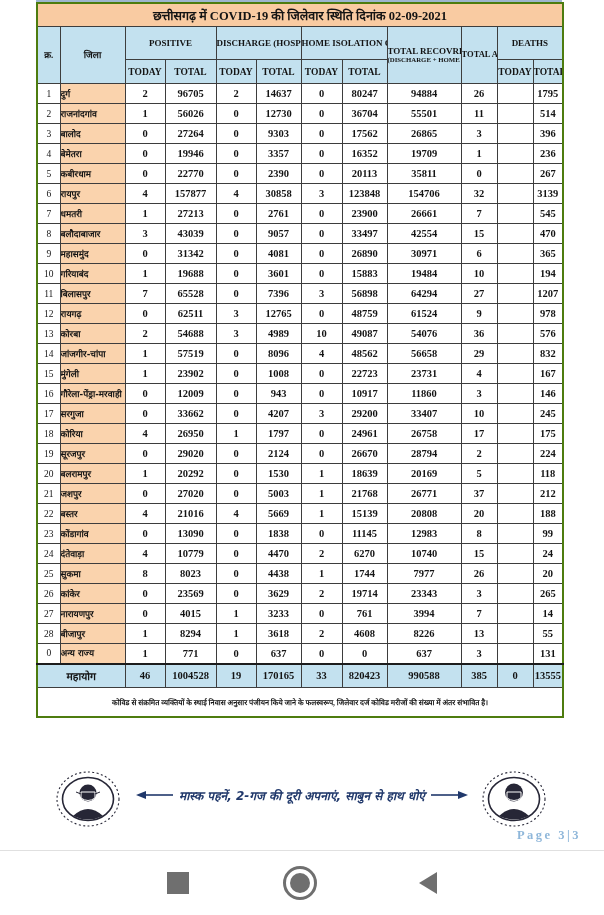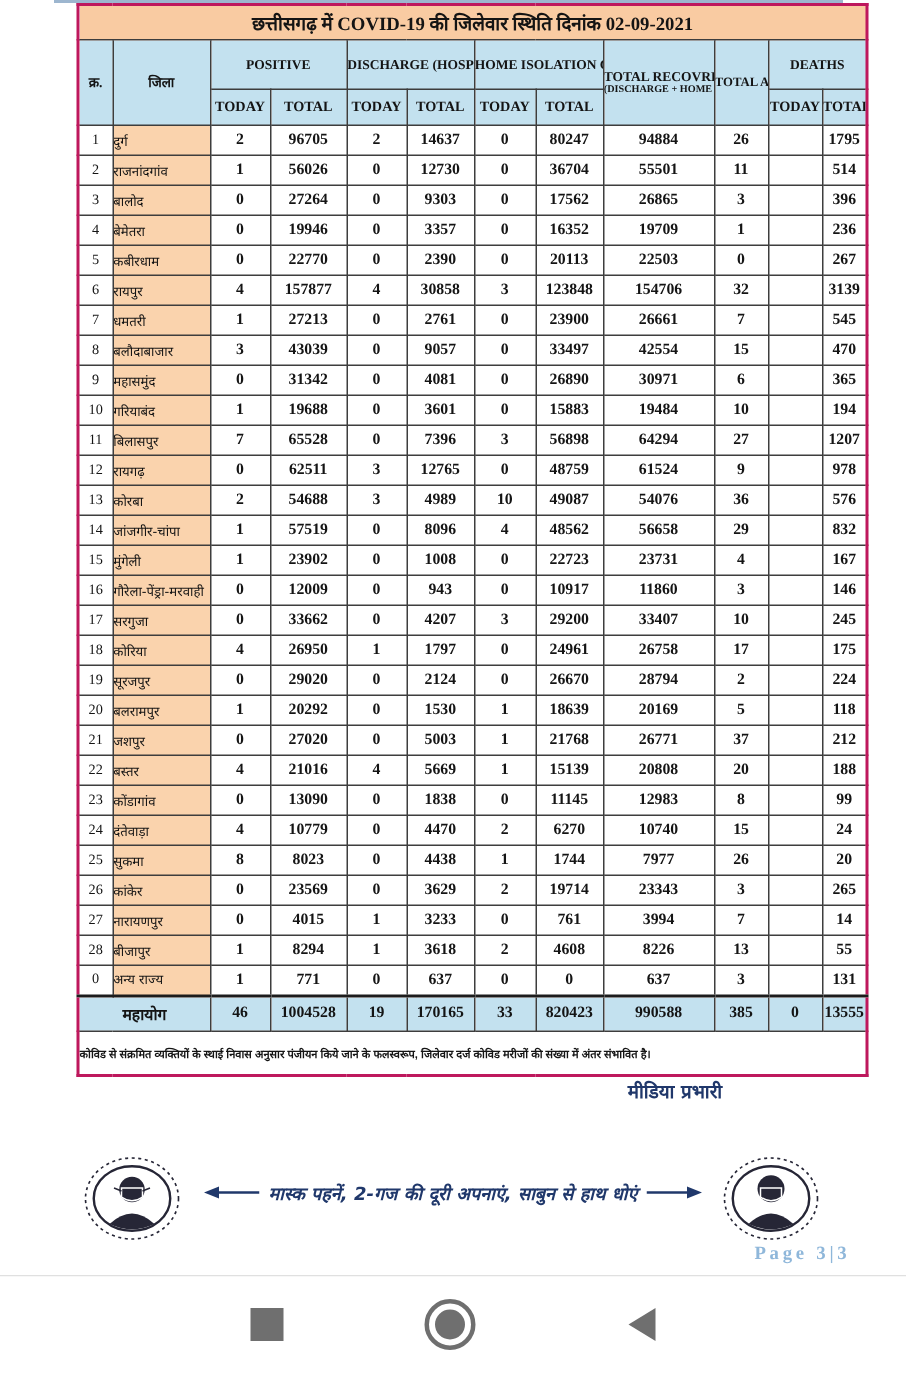--- a/index.html
+++ b/index.html
@@ -4,23 +4,23 @@
 <style>
   html,body{margin:0;padding:0;}
   body{
     width:604px;height:915px;position:relative;overflow:hidden;
     background:#ffffff;
     font-family:"Liberation Serif","DejaVu Sans",serif;
   }
   .topline{position:absolute;left:36px;top:0;width:526px;height:2px;background:#9db6cf;}
   
   table.covid{
-    position:absolute;left:51px;top:2px;width:526px;
+    position:absolute;left:36px;top:2px;width:526px;
     border-collapse:collapse;table-layout:fixed;
-    border:2px solid #be185d;
+    border:2px solid #4d7c0f;
   }
   table.covid td{
     border:1px solid var(--grid);
     padding:0;overflow:hidden;white-space:nowrap;vertical-align:middle;
     color:#141414;
   }
   .title-cell{
     height:22px;background:var(--peach);
     font-size:12.5px;font-weight:bold;text-align:center;
   }
@@ -32,53 +32,53 @@
   .gh.small2{font-size:8.5px;}
   .row-group{height:33px;}
   .row-sub{height:24px;margin-left:48px;}
   .sub{background:var(--header-blue);font-size:9.5px;font-weight:bold;text-align:center;}
   .rec2{display:block;font-size:6.8px;font-weight:bold;line-height:1.1;}
   tr.data-row{height:20px;}
   td.sn{font-size:9.5px;text-align:center;}
   td.district{
     background:var(--peach-light);
     font-family:"DejaVu Sans",sans-serif;
-    font-size:8.8px;font-weight:normal;text-align:left;padding-left:3px;
+    font-size:8.8px;font-weight:bold;text-align:left;padding-left:3px;
   }
   td.num{font-size:10.5px;font-weight:bold;text-align:center;}
   tr.total-row td{
     background:var(--header-blue);height:22px;
     border-top:2px solid #1c1c1c;
     font-size:10.5px;font-weight:bold;text-align:center;
   }
   td.total-label{font-family:Liberation Serif, serif;font-size:11px;}
   td.note-cell{
     height:28px;border-top:2px solid #1c1c1c;
-    font-family:Liberation Sans, sans-serif;
-    font-size:7.4px;font-weight:bold;text-align:left;color:#222;
+    font-family:Liberation Serif, serif;
+    font-size:7.4px;font-weight:bold;text-align:center;color:#222;
   }
   
   .signature{
     position:absolute;top:720px;left:330px;width:240px;
     text-align:center;color:var(--navy);
     font-family:"DejaVu Sans",sans-serif;font-weight:bold;
     font-size:12.5px;line-height:1.35;
   }
   .signature .sub-line{font-size:11px;}
   .badge{position:absolute;width:66px;height:58px;}
   .badge.left{left:55px;top:770px;}
   .badge.right{left:481px;top:770px;}
   .banner-line{
     position:absolute;top:785px;left:124px;width:356px;height:20px;
     display:flex;align-items:center;justify-content:center;gap:6px;
     color:var(--navy);font-family:"DejaVu Sans",sans-serif;
     font-weight:bold;font-size:12px;white-space:nowrap;font-style:italic;
   }
   .page-label{
-    position:absolute;top:828px;left:450px;width:117px;
+    position:absolute;top:828px;left:464px;width:117px;
     text-align:right;color:var(--page-blue);
     font-size:12.5px;font-weight:bold;letter-spacing:2.5px;
   }
   .hairline{position:absolute;top:850px;left:0;width:604px;height:1px;background:#e0e0e0;}
   
   .navbar{position:absolute;top:851px;left:0;width:604px;height:64px;background:#ffffff;}
   .nav-square{position:absolute;left:167px;top:21px;width:22px;height:22px;background:var(--nav-gray);}
   .nav-home{position:absolute;left:283px;top:15px;width:28px;height:28px;
     border:3px solid var(--nav-gray);border-radius:50%;display:flex;align-items:center;justify-content:center;}
   .nav-home-dot{width:20px;height:20px;border-radius:50%;background:var(--nav-gray);}
@@ -194,21 +194,21 @@
       </tr>
       <tr class="data-row">
         <td class="sn">5</td>
         <td class="district">कबीरधाम</td>
         <td class="num">0</td>
         <td class="num">22770</td>
         <td class="num">0</td>
         <td class="num">2390</td>
         <td class="num">0</td>
         <td class="num">20113</td>
-        <td class="num">22503</td>
+        <td class="num">35811</td>
         <td class="num">0</td>
         <td class="num"></td>
         <td class="num">267</td>
       </tr>
       <tr class="data-row">
         <td class="sn">6</td>
         <td class="district">रायपुर</td>
         <td class="num">4</td>
         <td class="num">157877</td>
         <td class="num">4</td>
@@ -557,21 +557,20 @@
         <td>0</td>
         <td>13555</td>
       </tr>
     <tr>
       <td class="note-cell" colspan="12">कोविड से संक्रमित व्यक्तियों के स्थाई निवास अनुसार पंजीयन किये जाने के फलस्वरूप, जिलेवार दर्ज कोविड मरीजों की संख्या में अंतर संभावित है।</td>
     </tr>
   </tbody>
 </table>
 
 <div class="signature">
-  <div>मीडिया प्रभारी</div>
 </div>
 
 <div class="badge left">
   <svg width="66" height="58" viewBox="0 0 66 58">
     <ellipse cx="33" cy="29" rx="31" ry="27" fill="none" stroke="#262636" stroke-width="1.1" stroke-dasharray="2 2.4"></ellipse>
     <ellipse cx="33" cy="29" rx="25.5" ry="21.5" fill="none" stroke="#262636" stroke-width="1.6"></ellipse>
     <circle cx="33" cy="23" r="8.5" fill="#262636"></circle>
     <path d="M18 46 Q33 32 48 46 Q33 53 18 46 Z" fill="#262636"></path>
     <path d="M26 22 h14 v6 q-7 5 -14 0 z" fill="#262636" stroke="#ffffff" stroke-width="1"></path>
     <path d="M26 24 L21 22 M40 24 L45 22" stroke="#262636" stroke-width="1" fill="none"></path>

